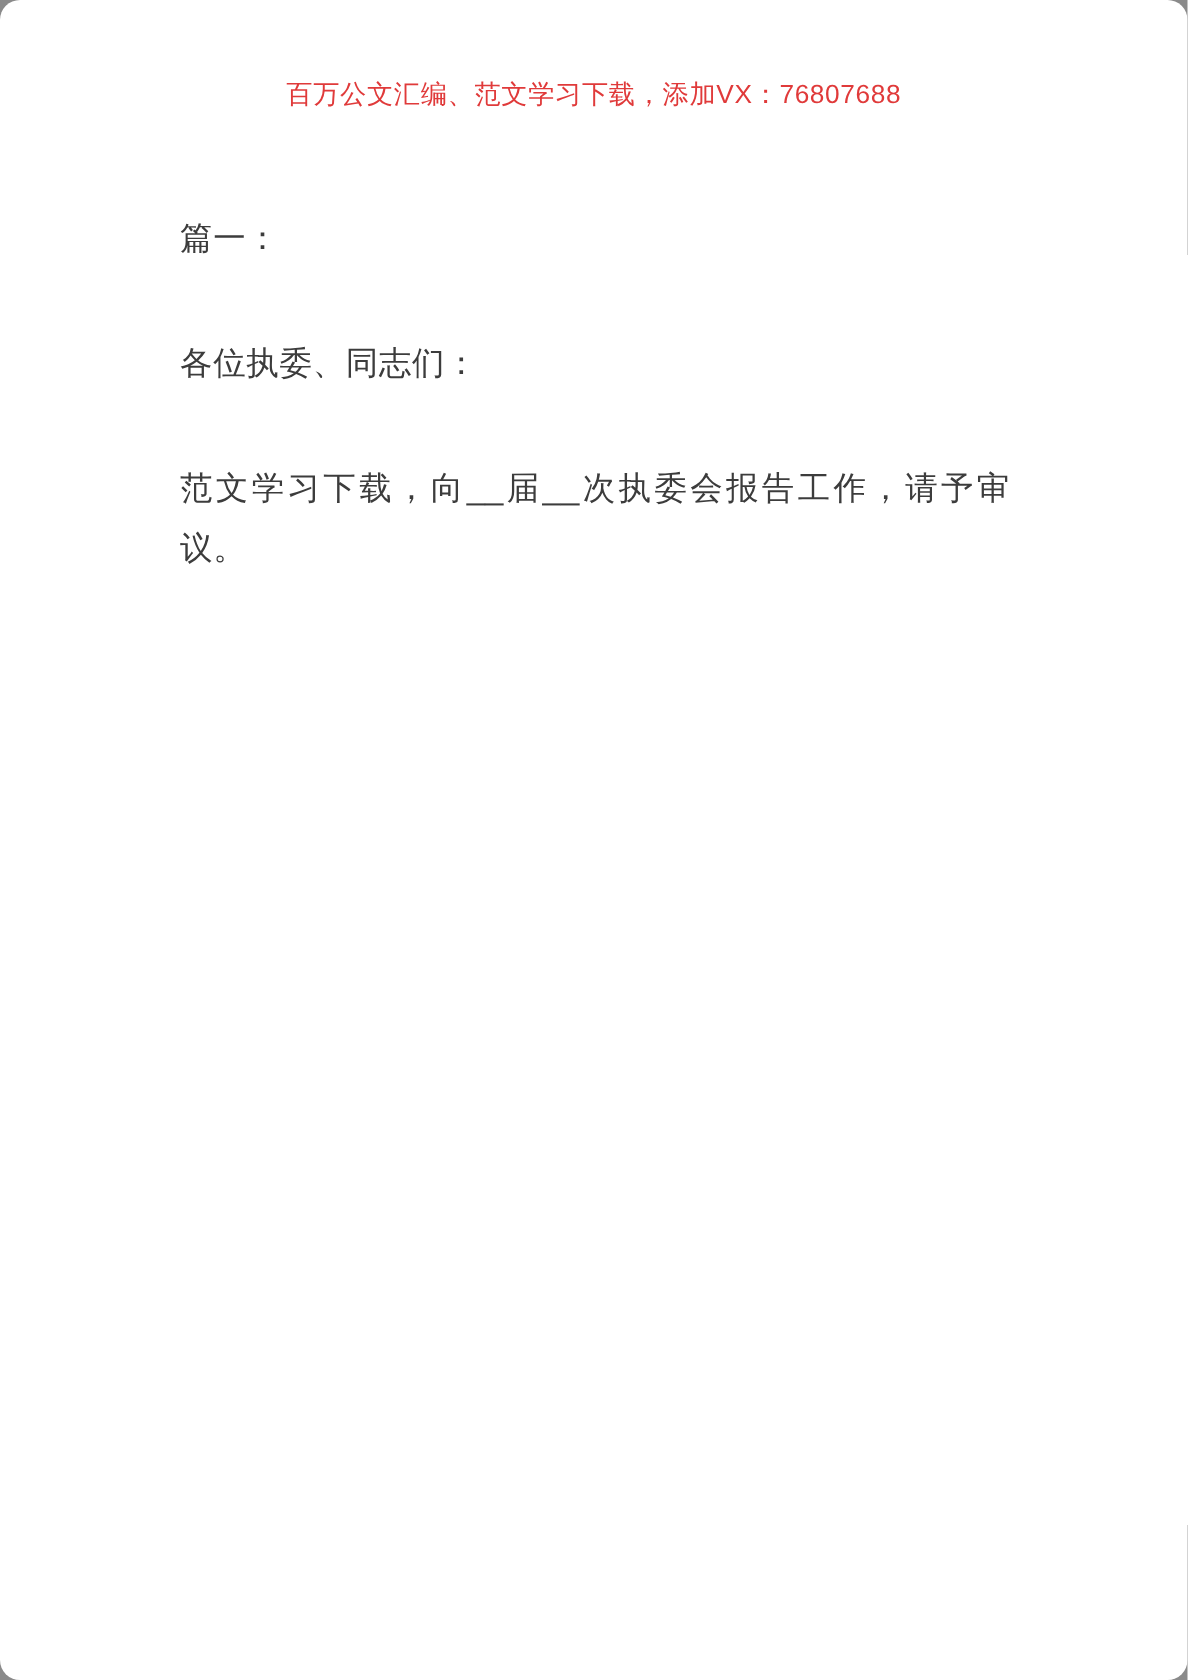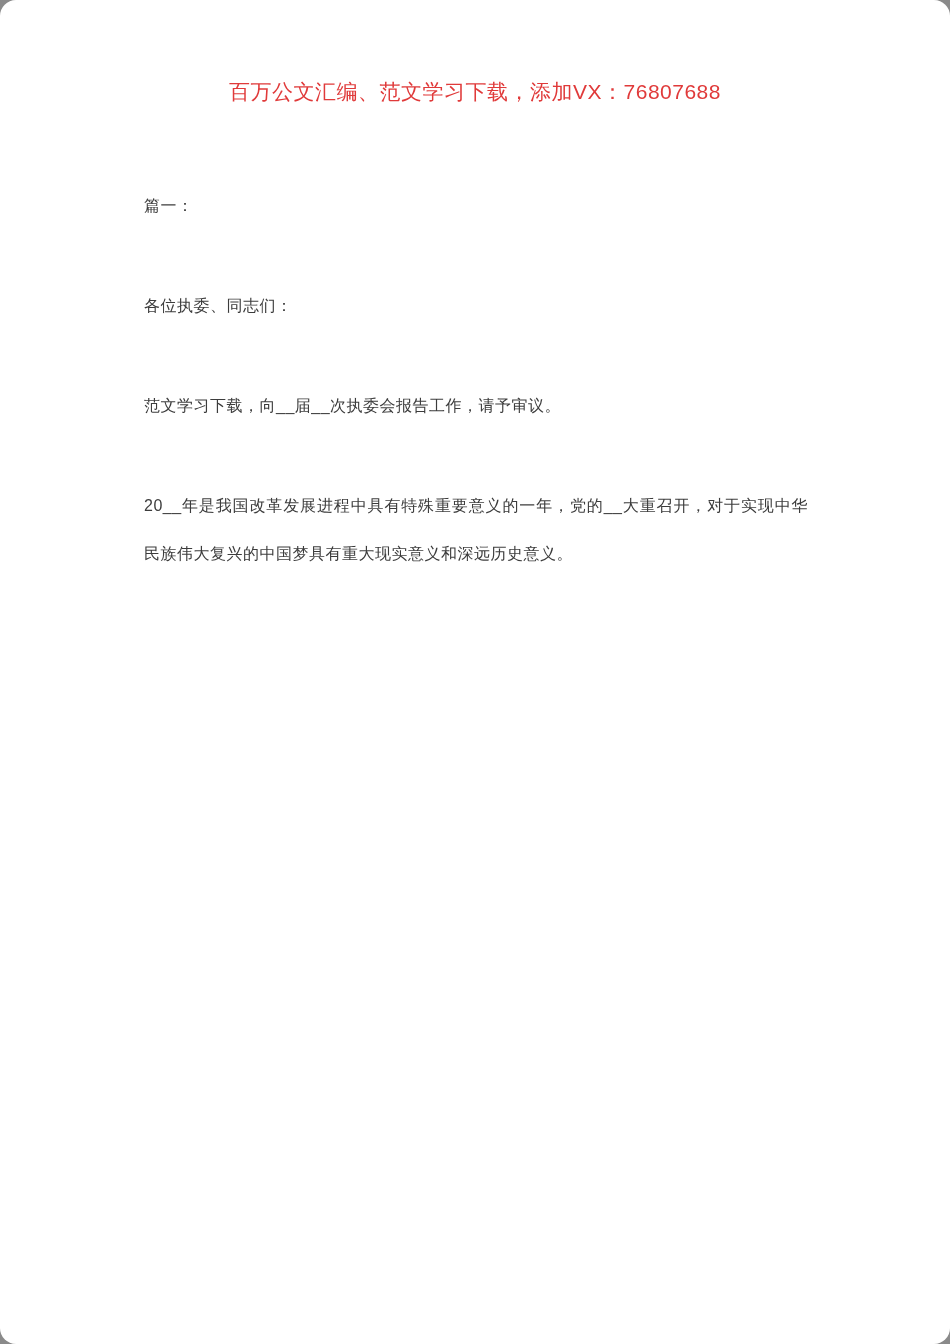--- a/index.html
+++ b/index.html
@@ -14,49 +14,48 @@
     overflow: hidden;
   }
   .page {
     position: relative;
     width: 950px;
     height: 1344px;
     box-sizing: border-box;
     background: var(--page-bg, #ffffff);
     border-radius: 16px;
     overflow: hidden;
-    padding-top: 78px;
+    padding-top: 62px;
   }
   .header-ad {
     text-align: center;
     color: var(--header-red, #e03a3a);
     font-size: 21px;
     line-height: 28px;
     letter-spacing: 0.5px;
     font-weight: 400;
   }
   .doc-body {
     margin-top: 76px;
     padding: 0 142px 0 144px;
     color: var(--body-text, #3c3c3c);
-    font-size: 16px;
+    font-size: 26px;
   }
   .doc-body p {
     margin: 0 0 52px 0;
     line-height: 48px;
     text-align: justify;
     letter-spacing: 0.5px;
     word-break: break-all;
   }
 </style>
 </head>
 <body>
 
 <div class="page">
   <div class="header-ad">百万公文汇编、范文学习下载，添加VX：76807688</div>
 
   <div class="doc-body">
     <p>篇一：</p>
     <p>各位执委、同志们：</p>
     <p>范文学习下载，向__届__次执委会报告工作，请予审议。</p>
-    <p>20__年是我国改革发展进程中具有特殊重要意义的一年，党的__大重召开，对于实现中华民族伟大复兴的中国梦具有重大现实意义和深远历史意义。</p>
   </div>
 </div>
 
 </body></html>

